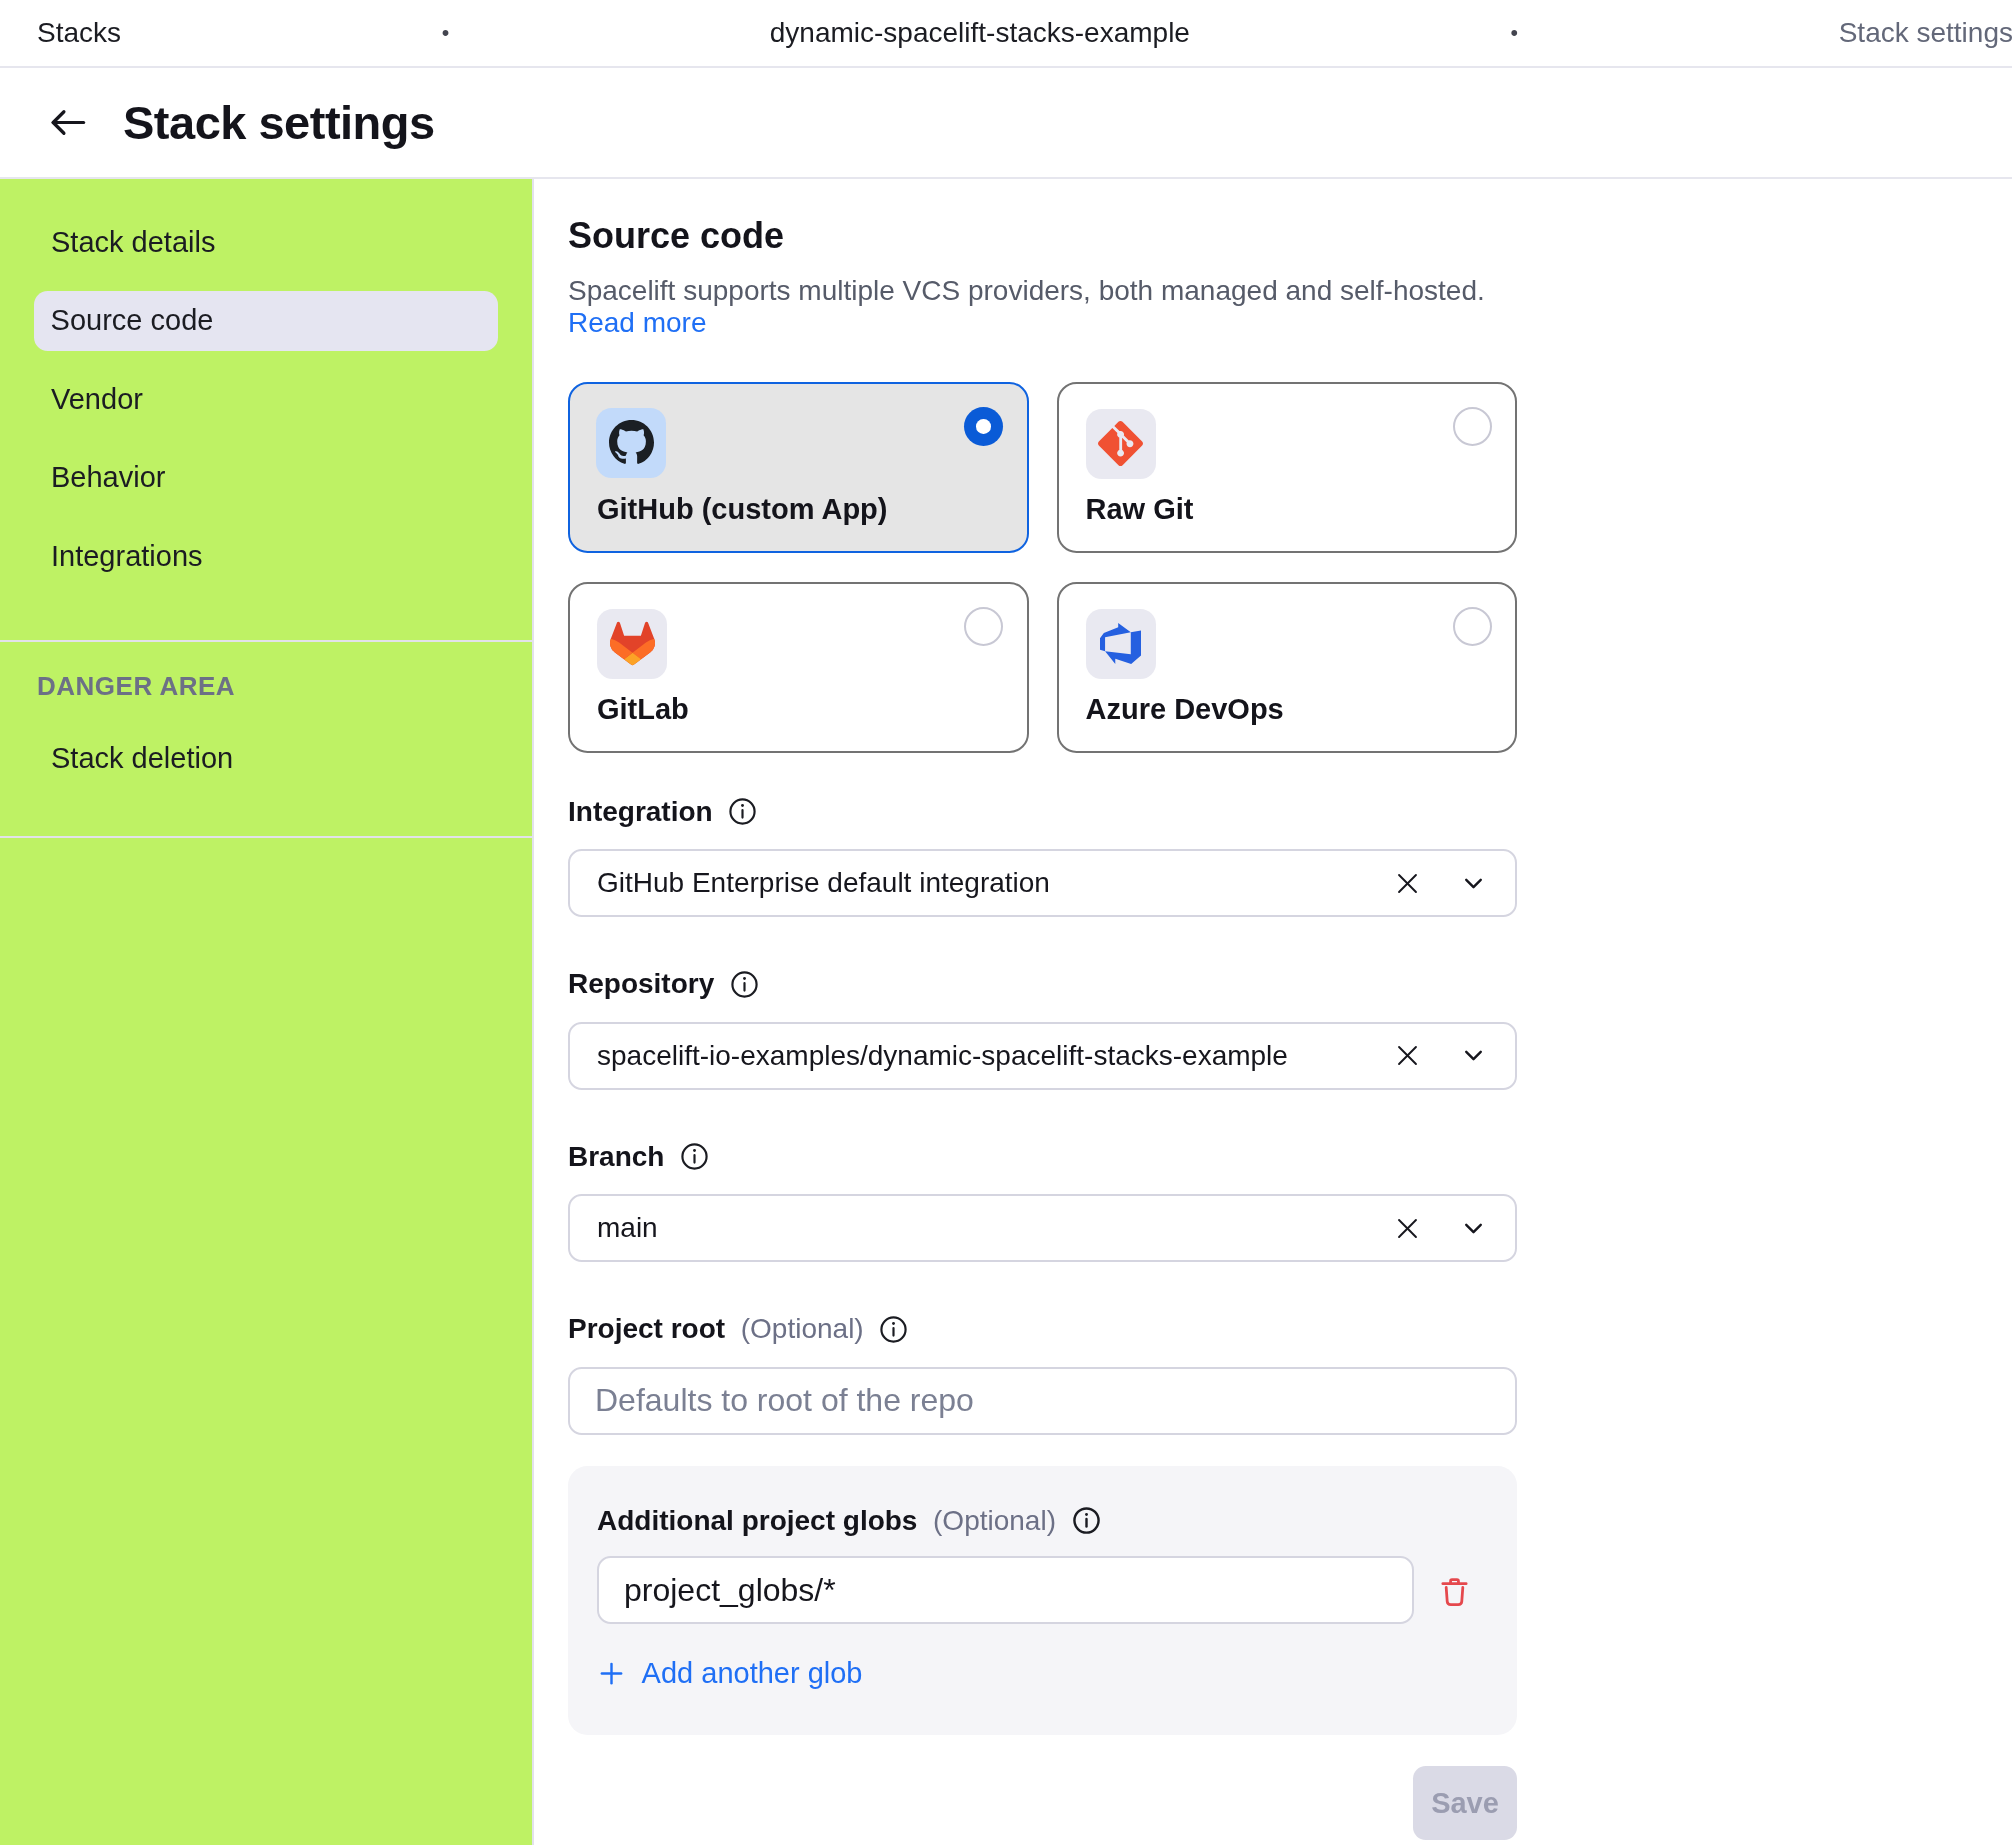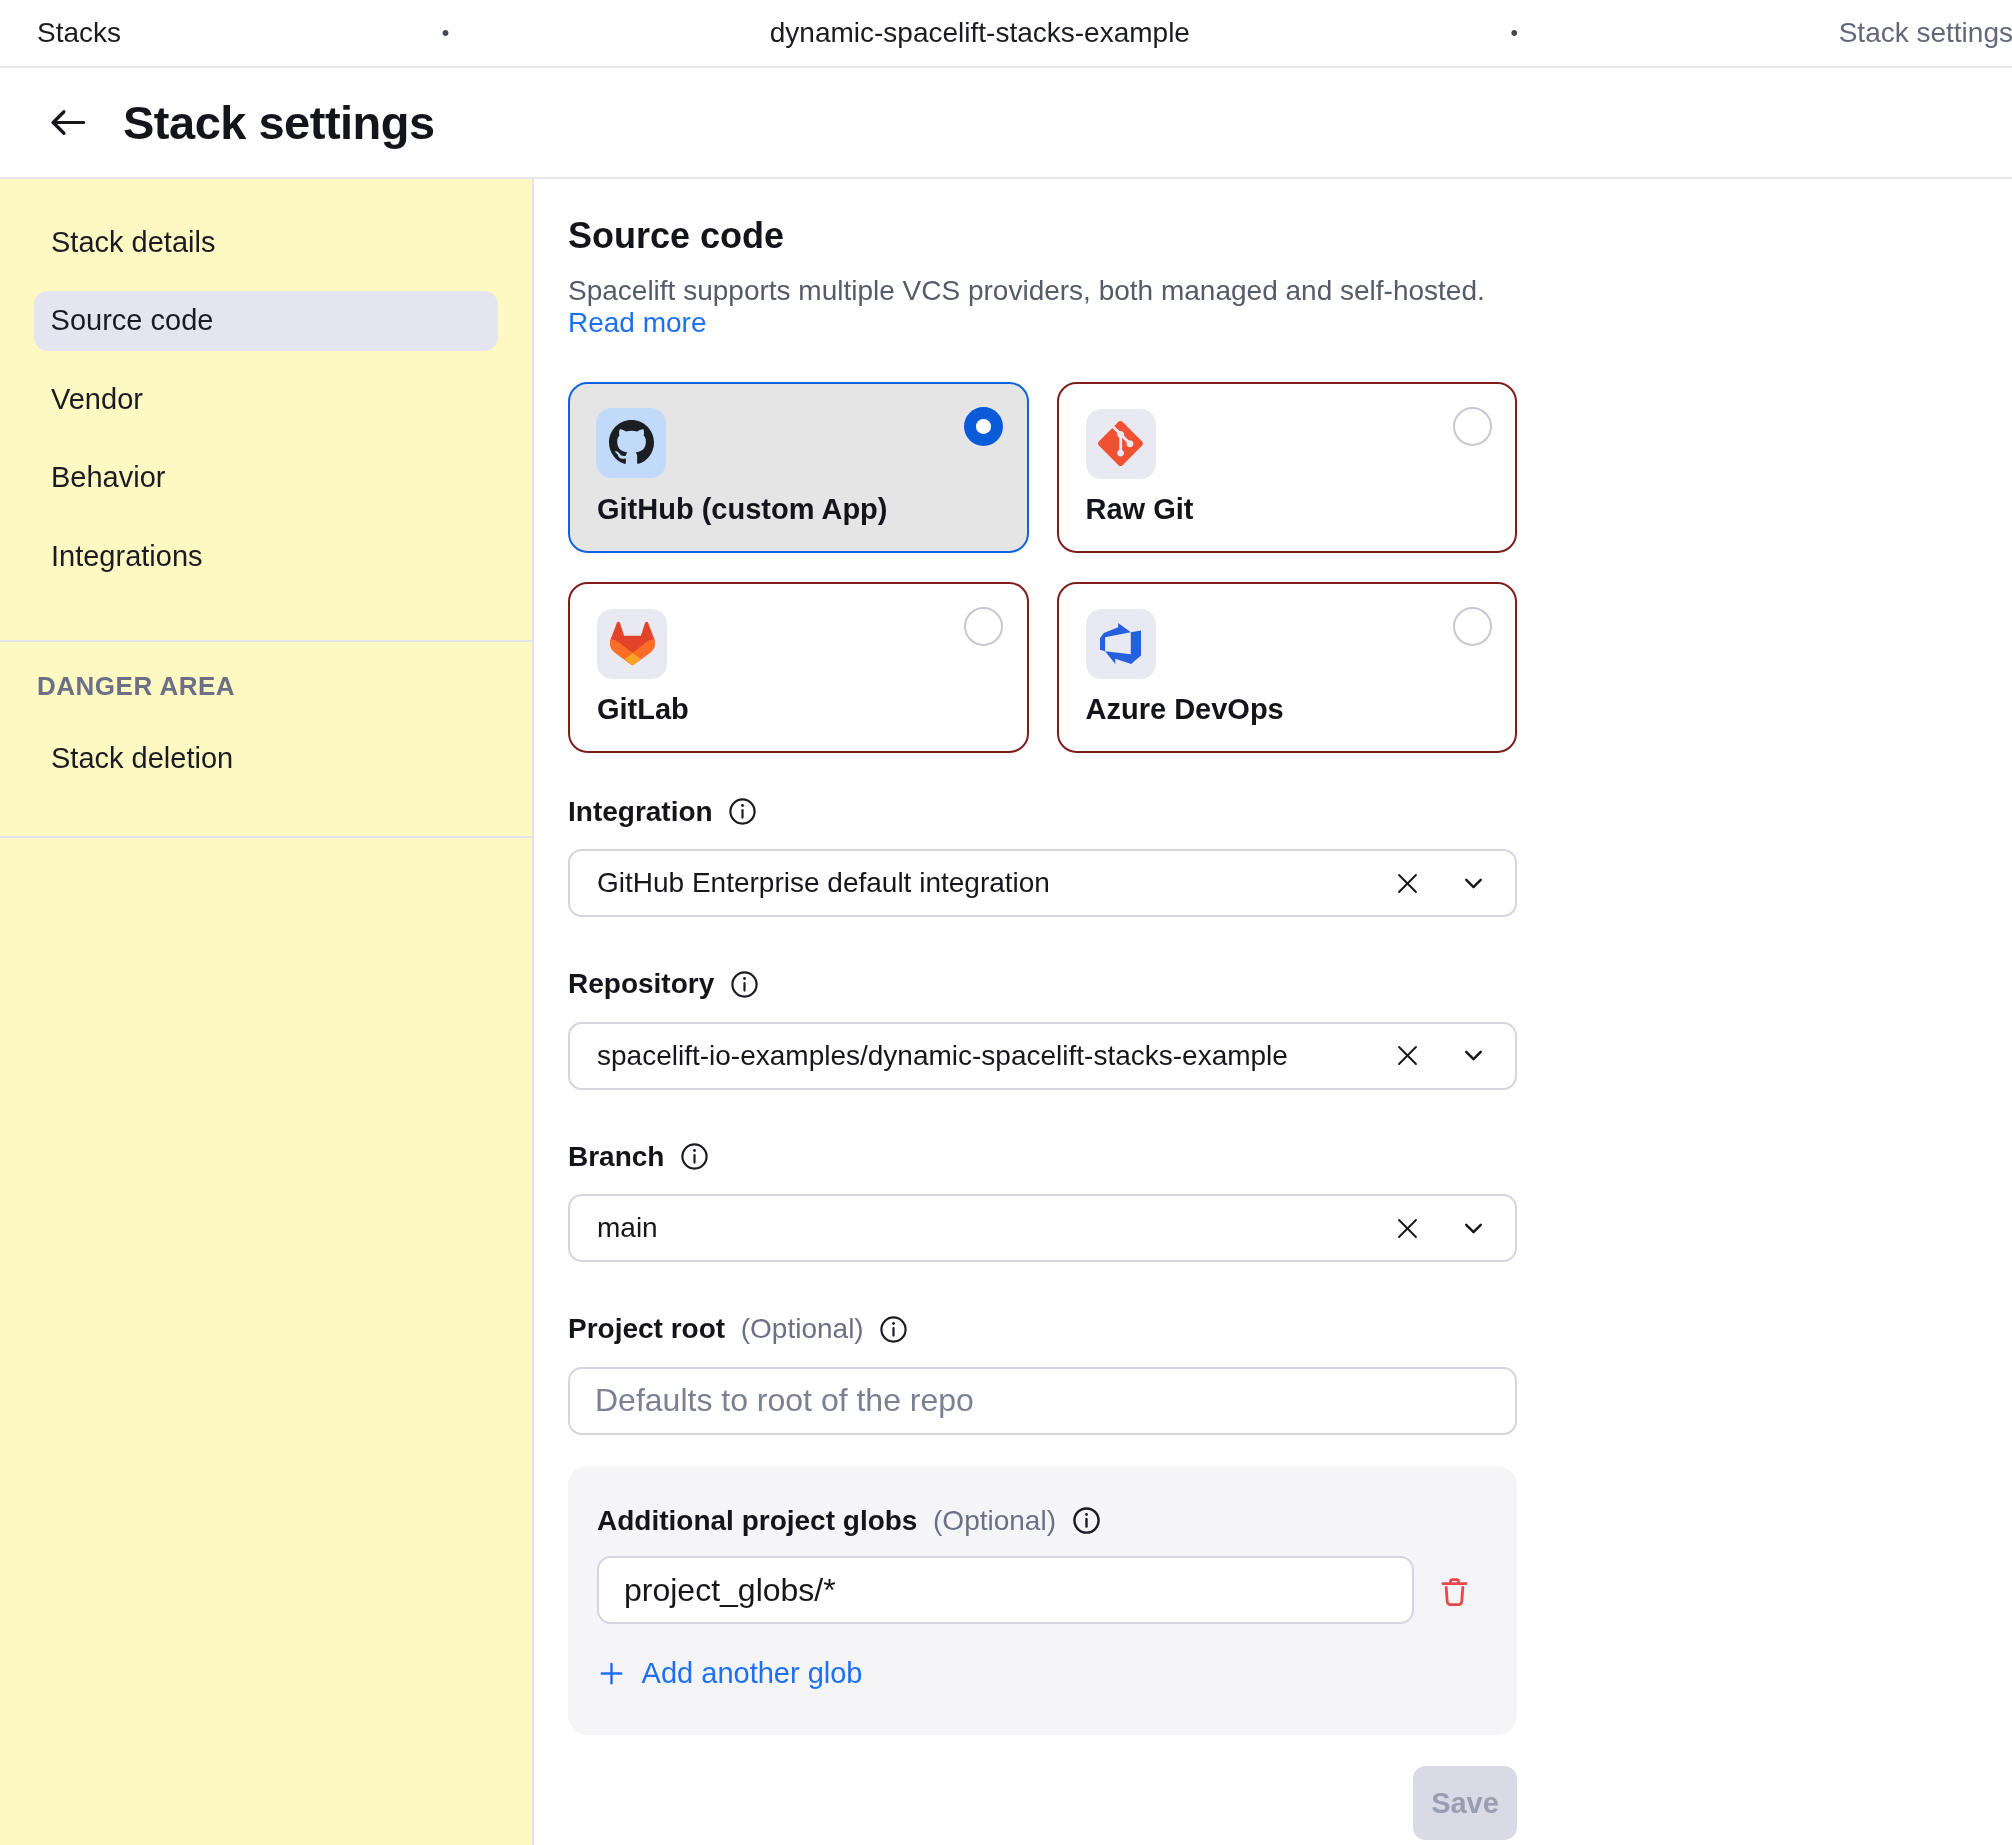--- a/index.html
+++ b/index.html
@@ -19,21 +19,21 @@
   .title-bar {
     height:111px; display:flex; align-items:center; padding-left:45px;
     border-bottom:2px solid #e6e6ee; gap:33px;
   }
   .back-arrow { width:45px; height:45px; display:flex; align-items:center; justify-content:center; cursor:pointer; }
   .page-title { font-size:47px; font-weight:700; color:#14141b; letter-spacing:-0.5px; }
 
   
   .body-row { display:flex; height:1666px; }
   .sidebar {
-    width:534px; background:#fef9c3; border-right:2px solid #e2e2ec; flex-shrink:0;
+    width:534px; background:#bef264; border-right:2px solid #e2e2ec; flex-shrink:0;
   }
   .nav-group { padding:33px 0 35px 0; }
   .nav-item {
     height:60px; display:flex; align-items:center; padding-left:51px;
     font-size:29px; color:#1b1c22; margin-bottom:18.5px; cursor:pointer;
   }
   .nav-item.selected {
     margin-left:34px; margin-right:34px; padding-left:16.6px;
     background:#e5e5f1; border-radius:13.7px;
   }
@@ -46,21 +46,21 @@
 
   .main { flex:1; padding:36px 0 0 34px; }
   .content { width:949px; }
   .section-heading { font-size:36px; font-weight:700; color:#14141b; margin-bottom:17.6px; }
   .section-desc { font-size:28px; color:#565b69; margin-bottom:43px; }
   .link { color:#1f6ff5; cursor:pointer; text-decoration:none; }
 
   
   .cards { display:grid; grid-template-columns:1fr 1fr; gap:29px 28px; margin-bottom:43px; }
   .card {
-    position:relative; height:171px; border:2px solid #7f1d1d; border-radius:19.5px;
+    position:relative; height:171px; border:2px solid #737373; border-radius:19.5px;
     background:#ffffff; padding:25px 0 0 27px; cursor:pointer;
   }
   .card.selected { border:2.9px solid #0f63e0; background:#e5e5e5; padding:24.4px 0 0 26px; }
   .icon-tile {
     width:70px; height:70px; border-radius:15.6px; background:#e9e9f1;
     display:flex; align-items:center; justify-content:center;
   }
   .card.selected .icon-tile { background:#c2dafa; }
   .card-label { position:absolute; left:27px; bottom:25px; font-size:29px; font-weight:700; color:#14141b; }
   .radio {

